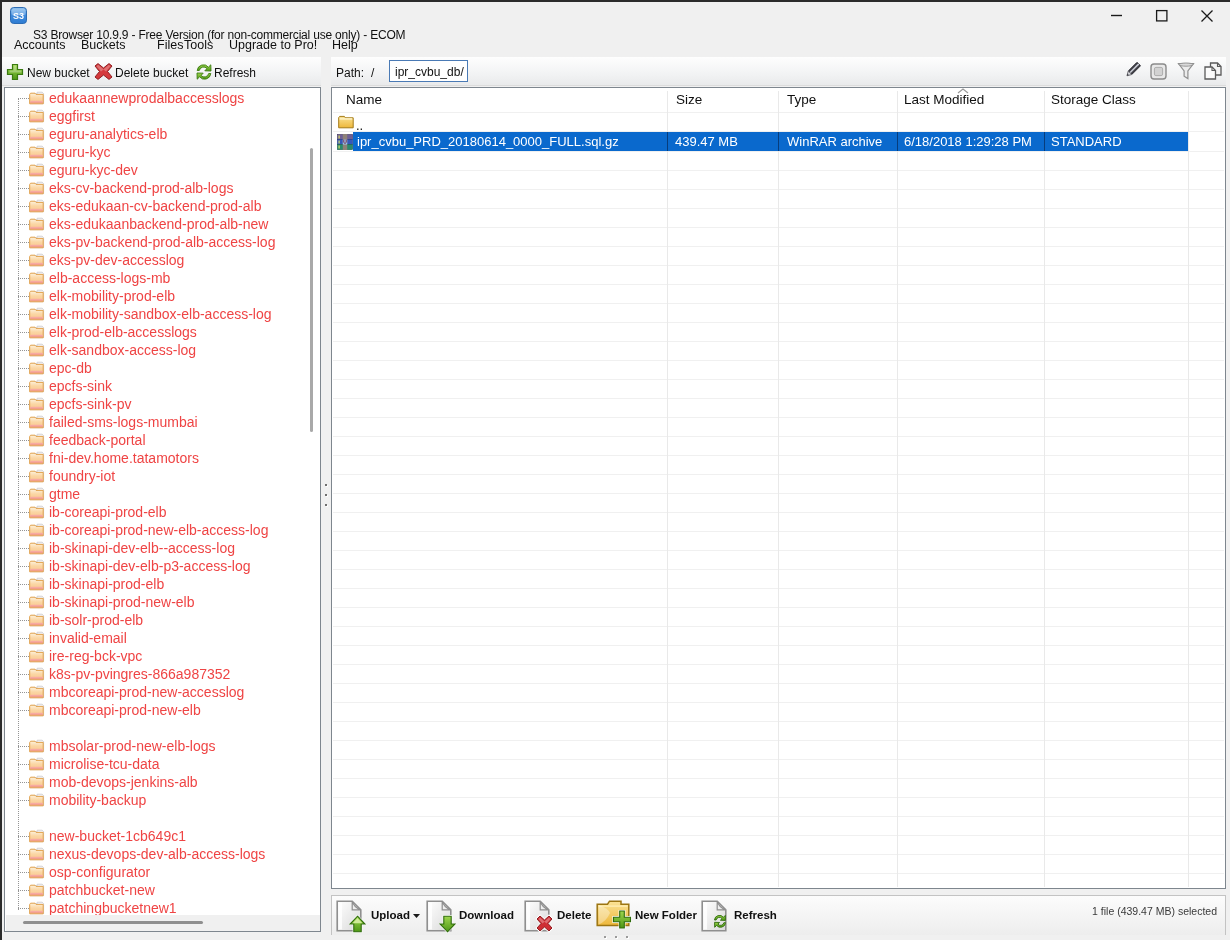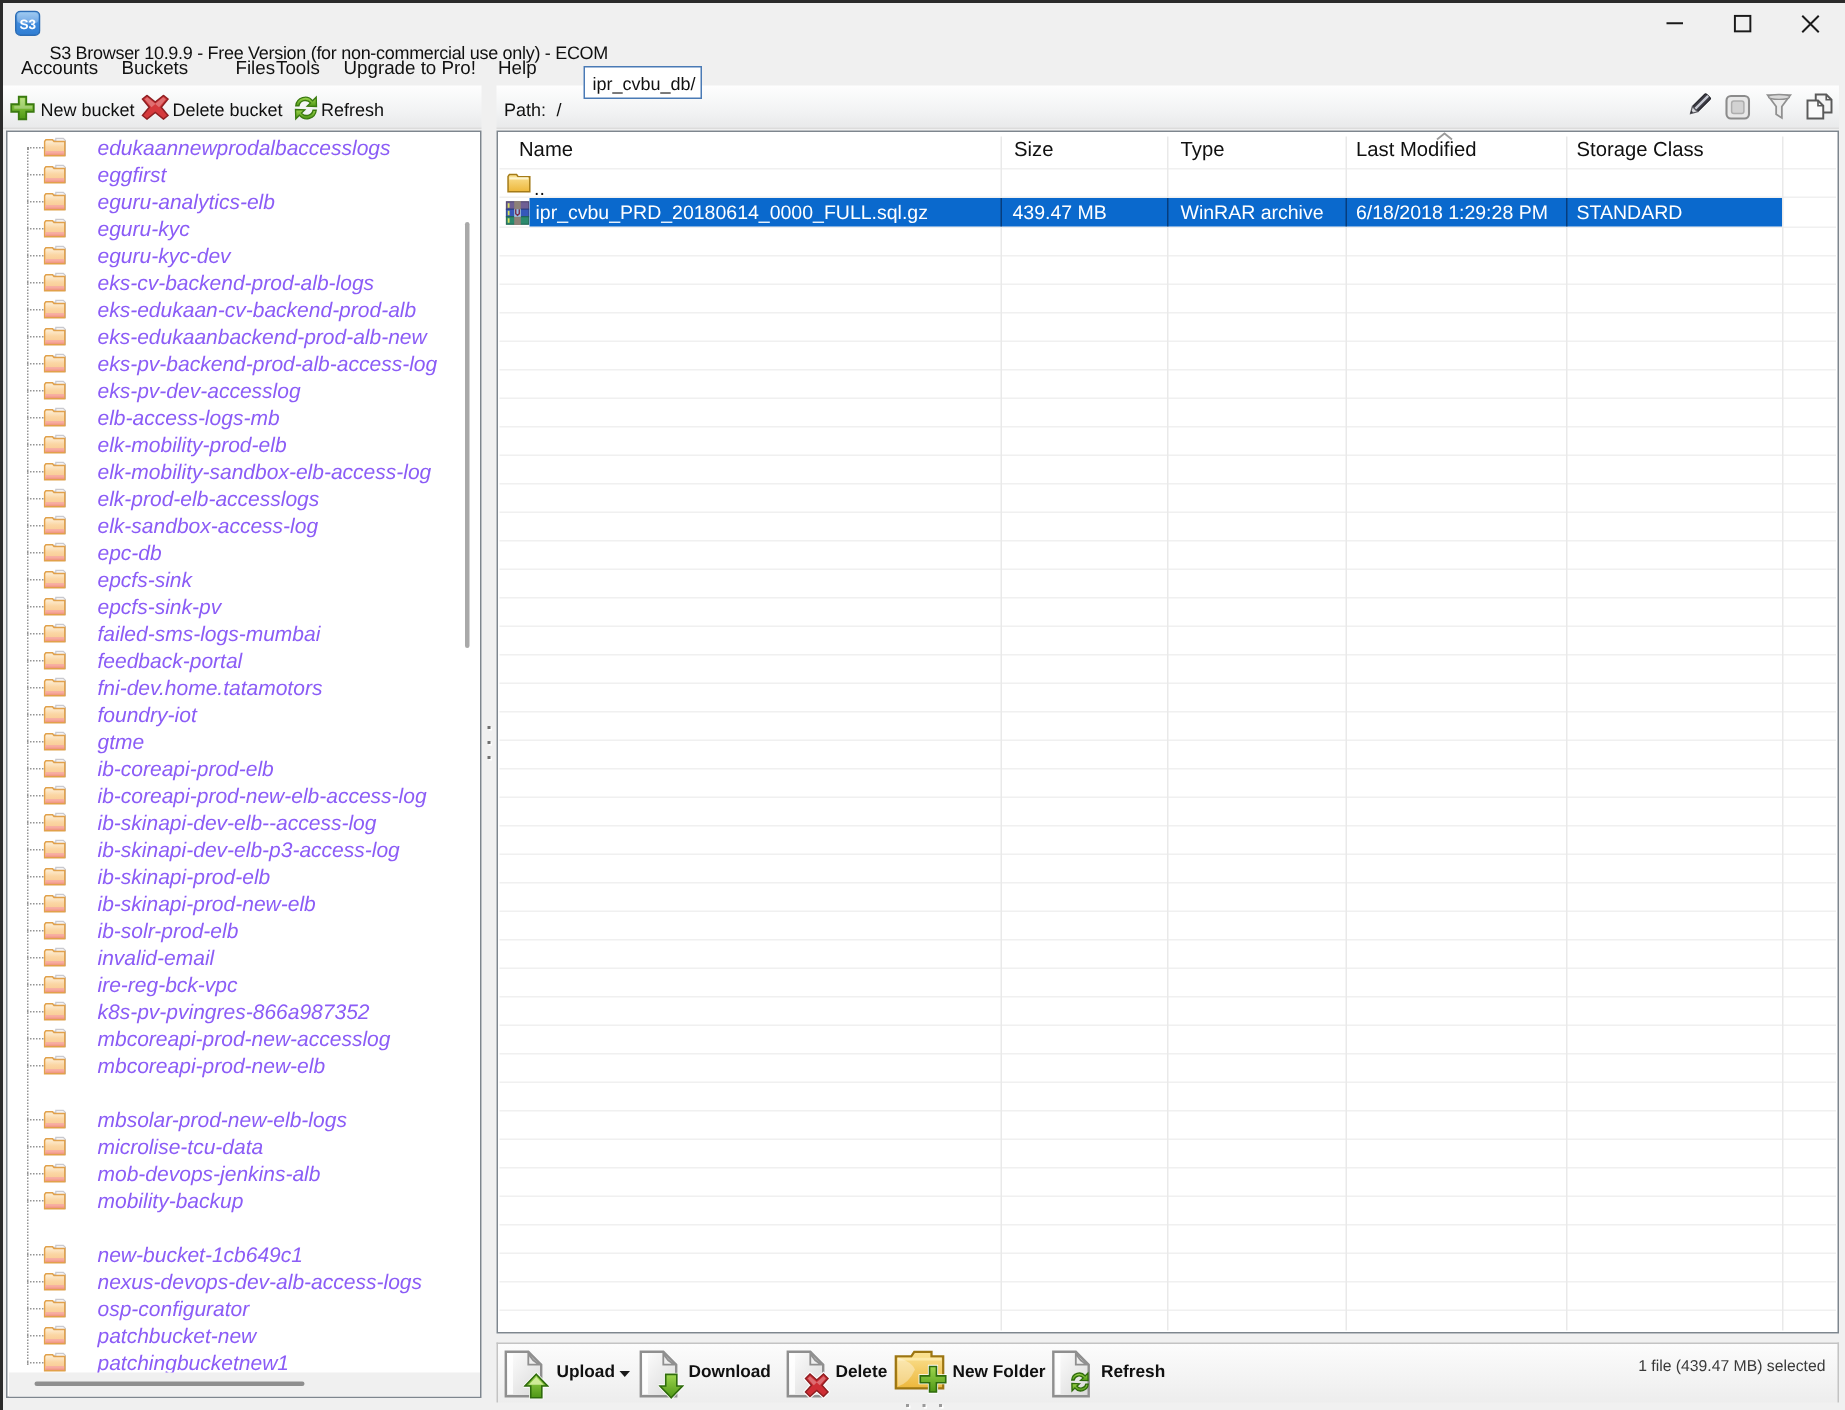--- a/index.html
+++ b/index.html
@@ -12,29 +12,29 @@
 
 #title { left:33px; top:8px; font-size:12px; letter-spacing:-0.2px; color:#101010;margin-top:20px; }
 
 .menu { position:absolute; top:38px; font-size:12.5px; color:#101010; }
 
 .strip { position:absolute; top:57px; height:29px; background:linear-gradient(#fefefe,#f2f3f4 60%,#e9eaeb); border-bottom:1px solid #dcdcdc; }
 #strip1 { left:2px; width:319px; }
 #strip2 { left:331px; width:895px; }
 .tbtxt { position:absolute; top:66px; font-size:12px; color:#101010; }
 
-#pathbox { left:389px; top:44px; width:79px; height:22px; background:#fff; border:1px solid #4a7ab5; }
+#pathbox { left:389px; top:60px; width:79px; height:22px; background:#fff; border:1px solid #4a7ab5; }
 #pathbox span { position:absolute; left:5px; top:4px; font-size:12px; }
 
 #lpanel { left:4px; top:87px; width:317px; height:845px; background:#fff; border:1px solid #7e868e; }
 #tree { position:absolute; left:0; top:0; width:300px; height:828px; overflow:hidden; }
 .trow { position:absolute; left:0; width:300px; height:18px; }
 .trow .tc { position:absolute; left:13px; top:8px; width:11px; height:1px; border-top:1px dotted #949494; }
 .trow .tf { position:absolute; left:24px; top:1px; width:16px; height:14px; }
-.trow span { position:absolute; left:60px; top:0px; font-size:14px; color:#8b5cf6; white-space:nowrap;font-style:italic; }
+.trow span { position:absolute; left:44px; top:0px; font-size:14px; color:#ef4444; white-space:nowrap; }
 #treev { left:13px; top:10px; width:1px; height:812px; border-left:1px dotted #949494; }
 #lvthumb { left:305px; top:60px; width:3px; height:284px; background:#a9a9a9; border-radius:2px; }
 #lhtrack { left:1px; top:827px; width:314px; height:16px; background:#f0f0f0; }
 #lhthumb { left:17px; top:6px; width:180px; height:3px; background:#8f8f8f; border-radius:2px; }
 
 .spdot { position:absolute; width:2px; height:2px; background:#707070; box-shadow:1px 1px 0 #fdfdfd; }
 
 #rpanel { left:331px; top:87px; width:895px; height:802px; background:#fff; border:1px solid #7e868e; }
 .hl { position:absolute; left:1px; width:891px; height:1px; background:#f0f0f0; }
 .vl { position:absolute; top:3px; width:1px; height:796px; background:#e9e9e9; }

